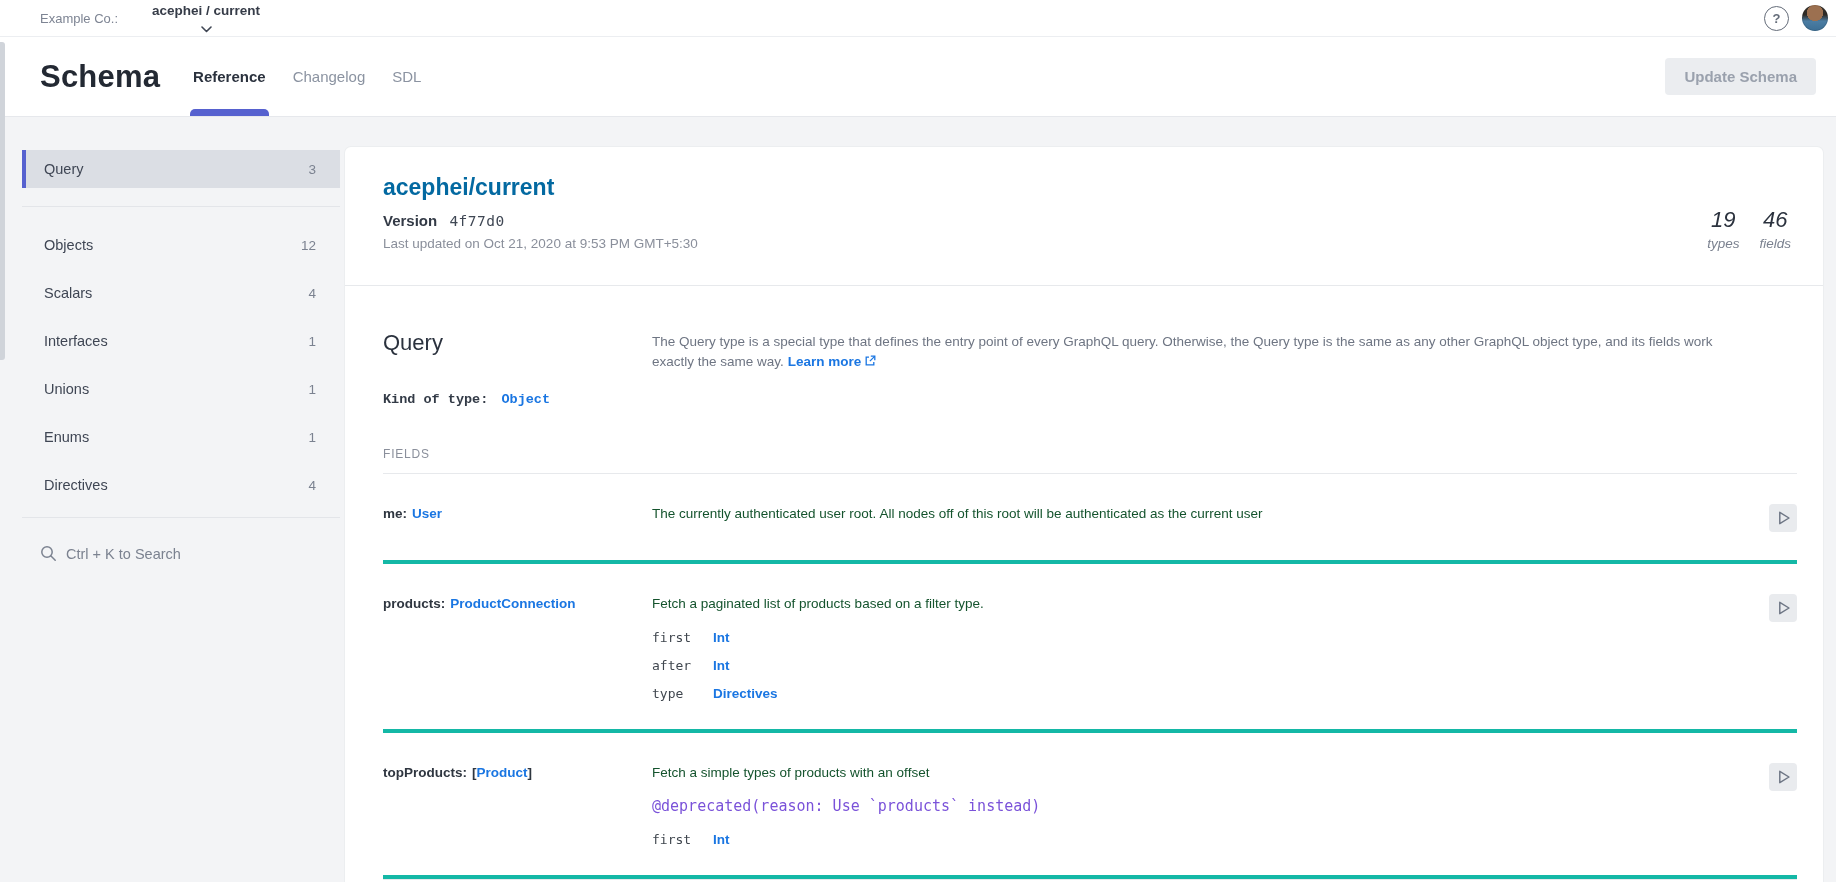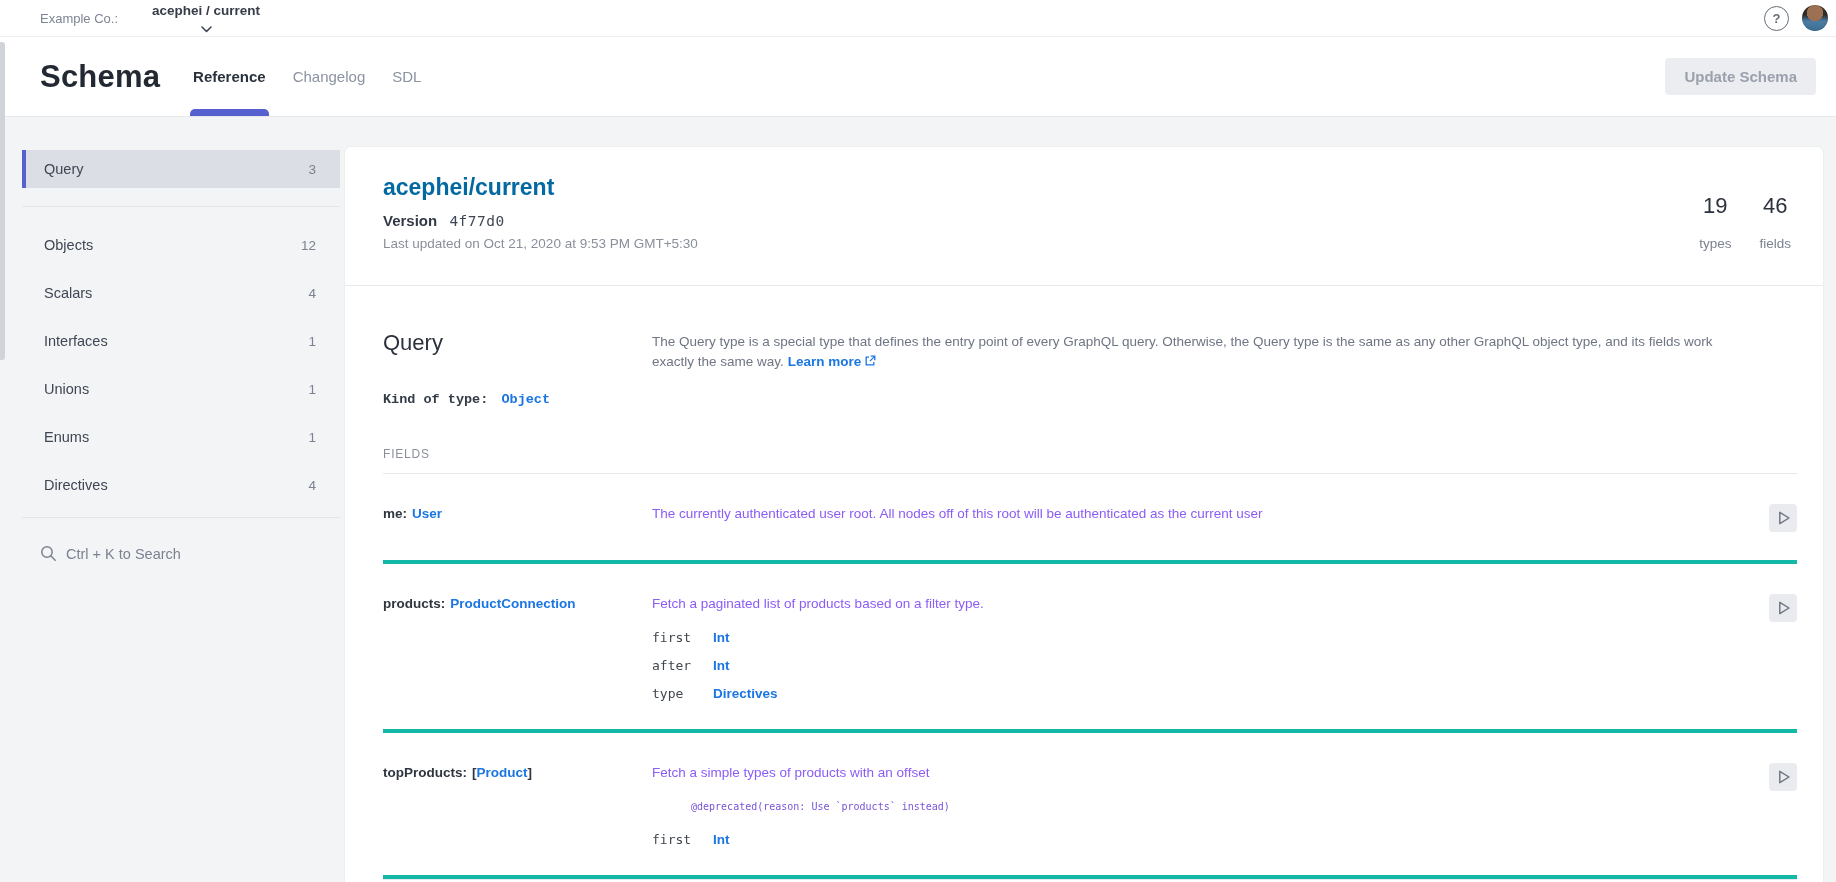--- a/index.html
+++ b/index.html
@@ -72,24 +72,24 @@
 
   
   .panel { position:absolute; left:345px; top:147px; width:1478px; height:780px;
     background:#fff; border-radius:6px 6px 0 0; box-shadow:0 0 0 1px rgba(40,50,70,.03); }
   .panel-header { display:flex; align-items:flex-end; padding:26px 32px 34px 38px; }
   .graph-title { font-size:23px; font-weight:700; color:#0369a1; margin:0; line-height:28px; }
   .version-row { margin-top:11px; font-size:15px; }
   .version-label { font-weight:700; color:#333a46; }
   .version-value { color:#3f4754; margin-left:8px; font-size:14.5px; letter-spacing:.5px; }
   .last-updated { margin-top:7px; font-size:13.5px; color:#8a8f9b; }
-  .stats { margin-left:auto; display:flex; gap:28px; }
+  .stats { margin-left:auto; display:flex; gap:20px;font-style:italic; }
   .stat { text-align:center; }
   .stat-value { font-size:22px; color:#2b323e; line-height:24px; }
-  .stat-label { font-size:13.5px; color:#7b8290; margin-top:18px; }
+  .stat-label { font-size:13.5px; color:#7b8290; margin-top:4px; }
   .panel-divider { height:1px; background:#e7e9ec; }
 
   .type-section { padding:44px 26px 0 38px; }
   .type-header { display:flex; }
   .type-name { width:269px; flex:none; font-size:22px; font-weight:400;
     color:#2b323e; margin:0; line-height:26px; }
   .type-desc { flex:1; max-width:1103px; font-size:13.5px; color:#6e7583; line-height:20px; padding-top:2px; }
   .link { color:var(--link,#1a76e2); font-weight:700; }
   .learn-more { color:var(--link,#1a76e2); font-weight:600; margin-left:4px; white-space:nowrap; }
   .ext-icon { margin-left:3px; vertical-align:-1px; }
@@ -100,22 +100,22 @@
     line-height:14px; padding-bottom:12px; border-bottom:1px solid #e7e9ec; }
 
   .field-row { display:flex; align-items:flex-start; padding:30px 0 28px;
     border-bottom:4px solid #14b8a6; }
   .field-row:last-child { padding-bottom:13px; border-bottom:none; }
   .field-left { width:269px; flex:none; font-size:13.5px; font-weight:700;
     color:#2f3640; line-height:20px; padding-right:14px; }
   .type-group { margin-left:5px; }
   .bracket { color:#2f3640; font-weight:700; }
   .field-mid { flex:1; min-width:0; padding-right:20px; }
-  .field-desc { font-size:13.5px; color:#8b5cf6; line-height:20px; max-width:1090px; }
-  .deprecated { margin-top:14px; font-size:10px; line-height:19px; color:var(--deprecated,#7a52d9);margin-left:39px; }
+  .field-desc { font-size:13.5px; color:#14532d; line-height:20px; max-width:1090px; }
+  .deprecated { margin-top:14px; font-size:15px; line-height:19px; color:var(--deprecated,#7a52d9); }
   .arg-row { display:flex; align-items:baseline; margin-top:13px; }
   .arg-row.first-arg { margin-top:16px; }
   .arg-name { width:61px; flex:none; font-size:13px; color:#40474f; }
   .arg-type { font-size:13.5px; font-weight:700; color:var(--link,#1a76e2); }
   .run-btn { margin-left:auto; flex:none; width:28px; height:28px; border:none;
     border-radius:4px; background:#e9ebee; display:flex; align-items:center;
     justify-content:center; cursor:pointer; padding:0; }
   .last-divider { height:1px; background:#e7e9ec; margin-top:0; }
 </style>
 </head>

